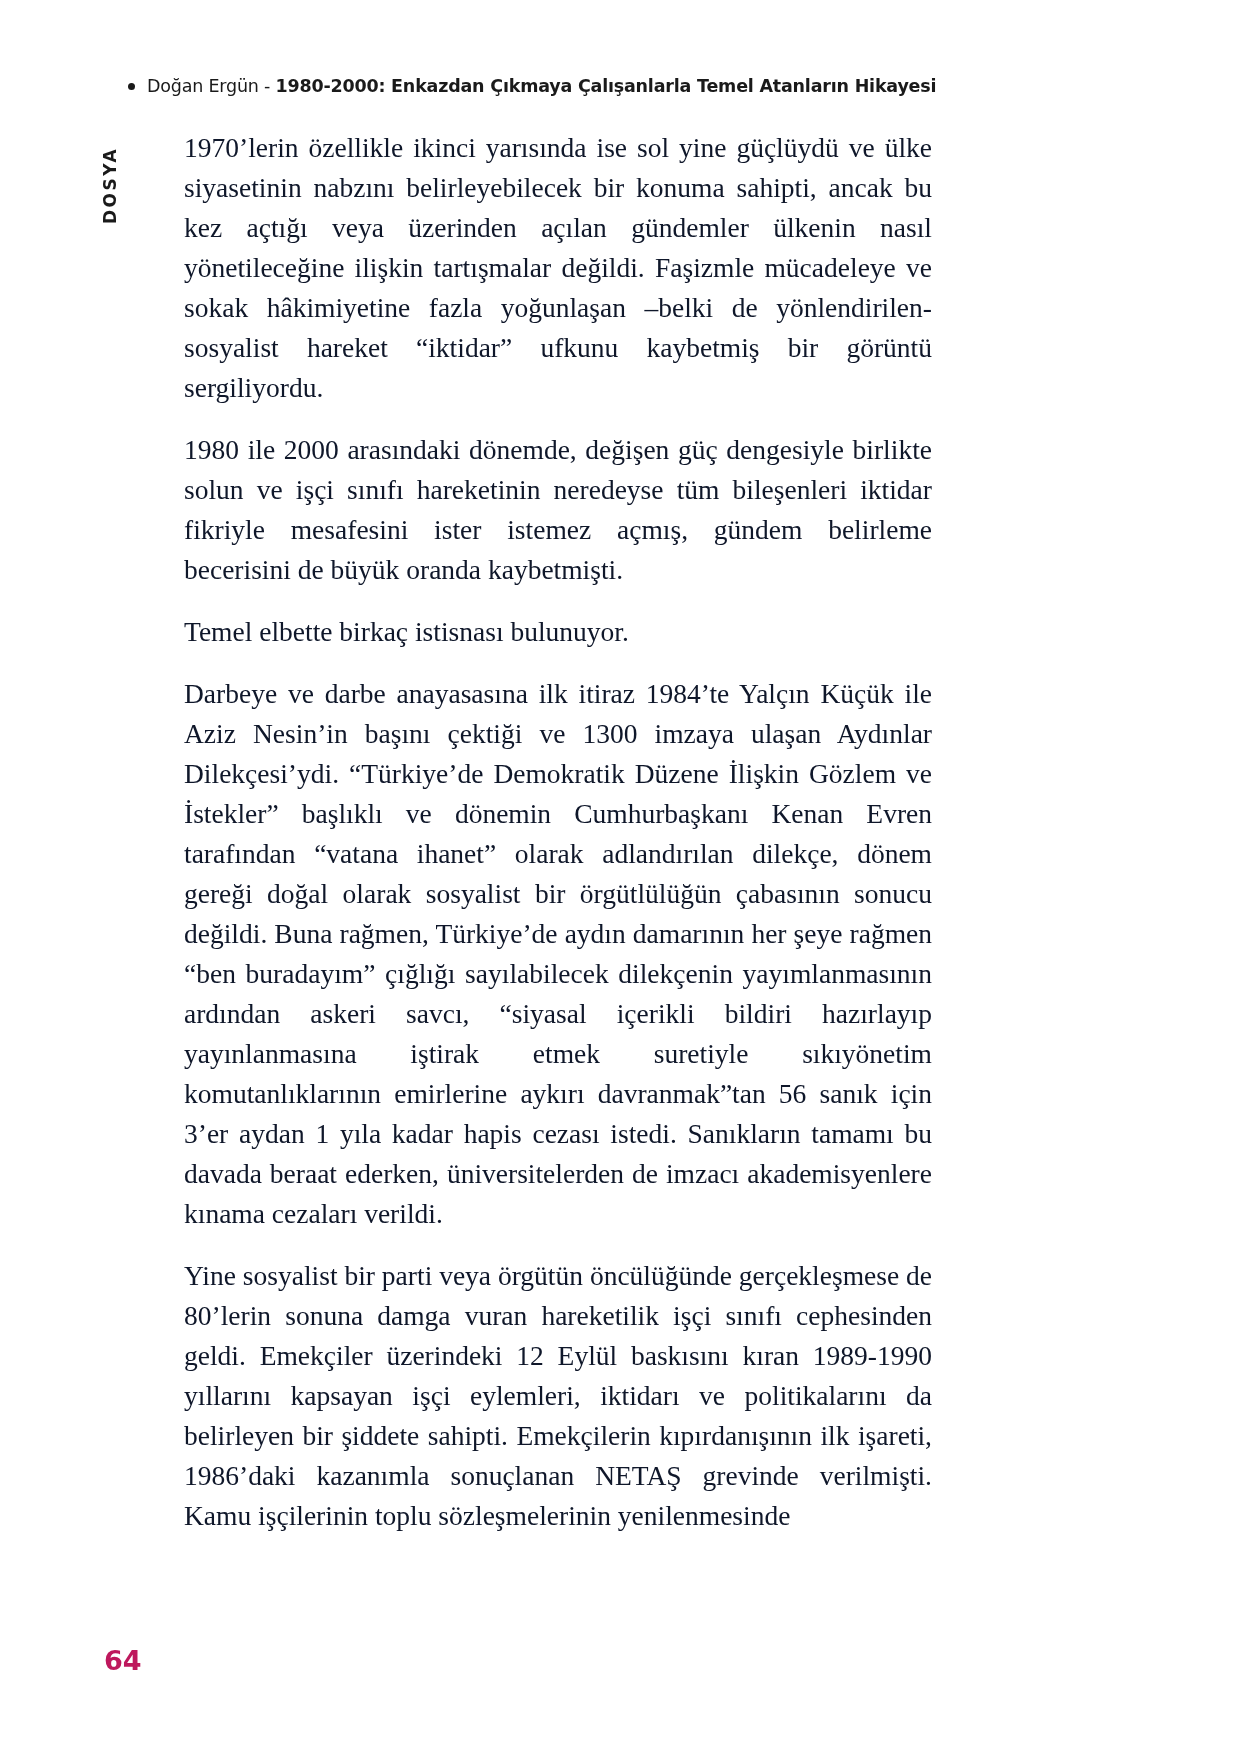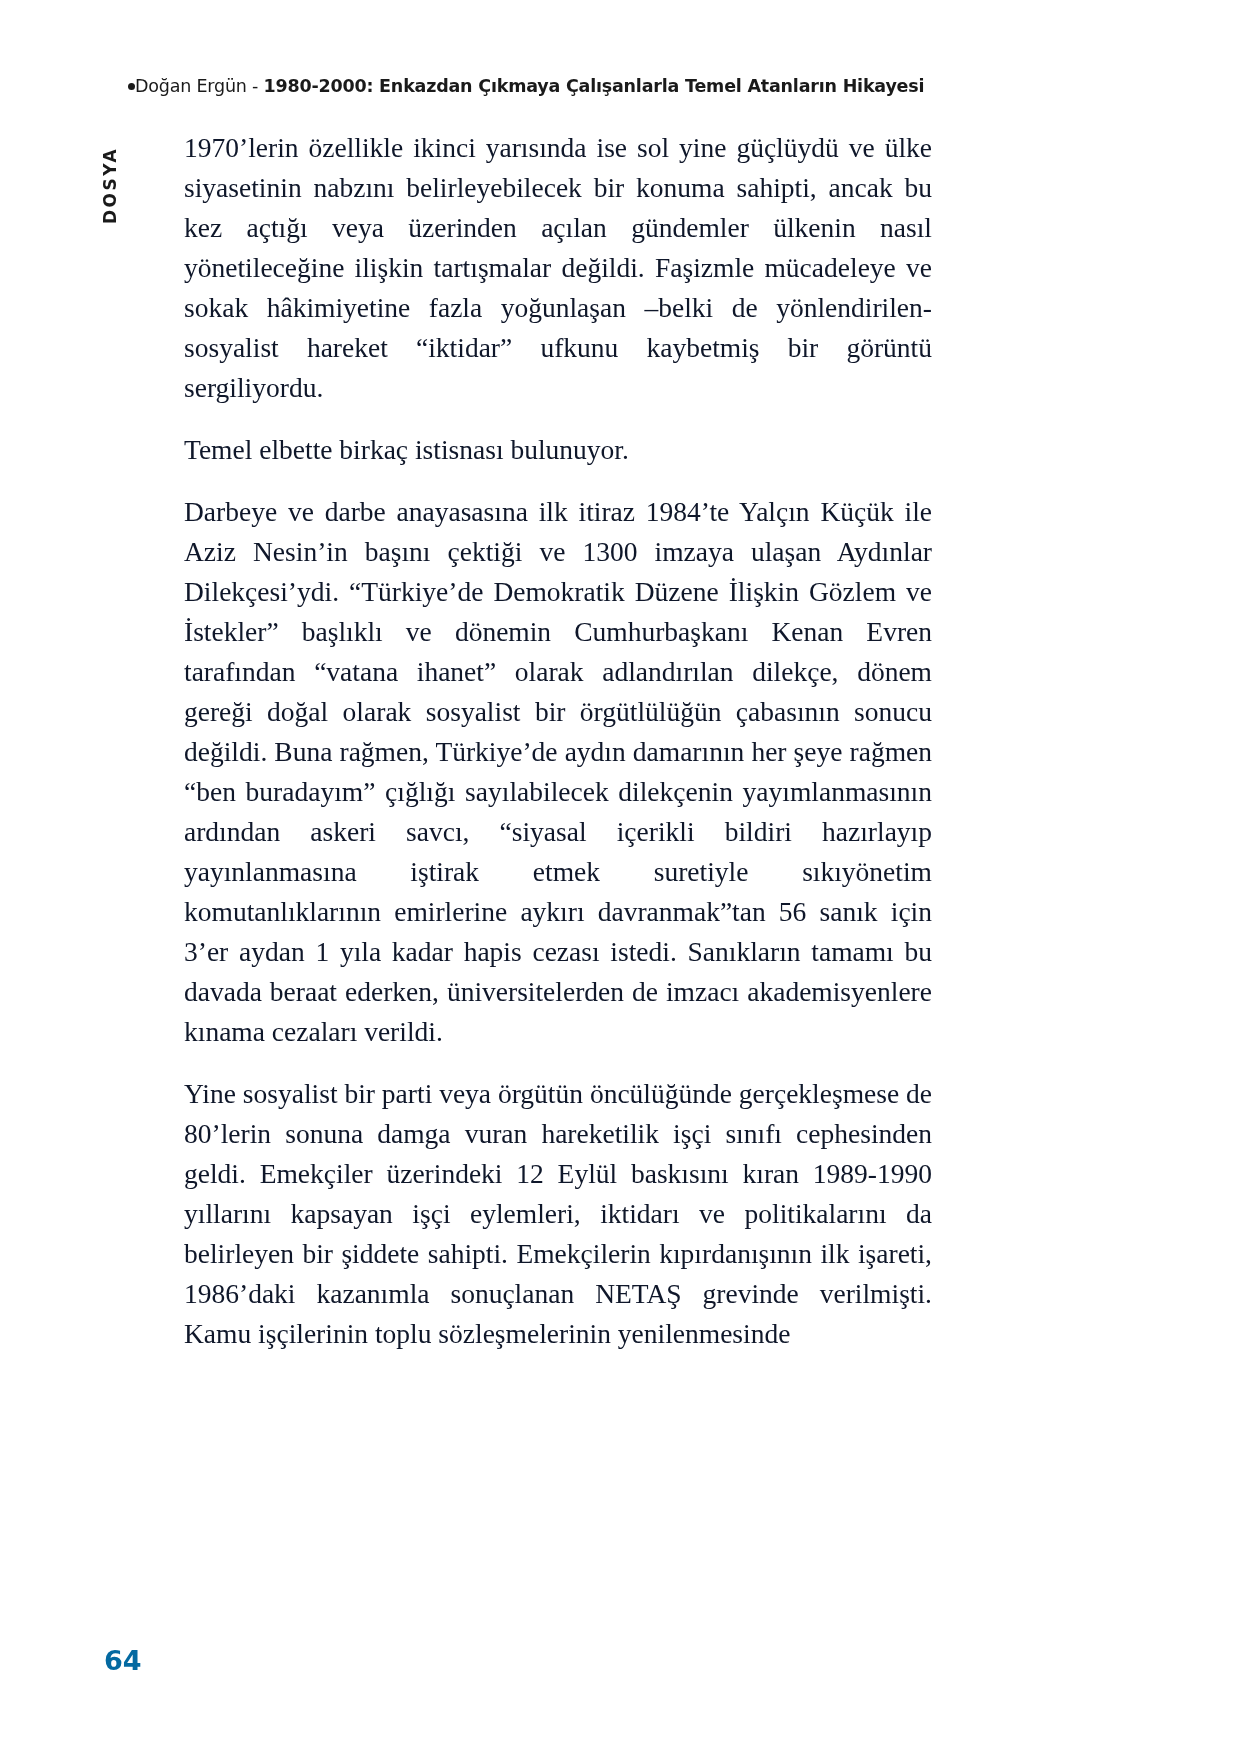--- a/index.html
+++ b/index.html
@@ -21,20 +21,21 @@
     inset: 0;
   }
 
   
   .running-head {
     position: absolute;
     left: 128px;
     top: 76px;
     display: flex;
     align-items: center;
+    gap: 12px;
     white-space: nowrap;
   }
   .bullet-dot {
     width: 7px;
     height: 7px;
     border-radius: 50%;
     background: #1a1a1a;
     display: inline-block;
     flex: none;
   }
@@ -95,39 +96,40 @@
   }
 
   
   .folio {
     position: absolute;
     left: 104px;
     bottom: 78px;
     font-family: "DejaVu Sans", sans-serif;
     font-weight: 700;
     font-size: 27px;
-    color: #0369a1;
+    color: #be185d;
   }
 </style>
 </head>
 <body>
 
 <div class="page">
 
   <div class="running-head">
     <span class="bullet-dot"></span>
     <span class="rh-text"><span class="rh-author">Doğan Ergün - </span><span class="rh-title">1980-2000: Enkazdan Çıkmaya Çalışanlarla Temel Atanların Hikayesi</span></span>
   </div>
 
   <div class="section-label">
     <span>DOSYA</span>
   </div>
 
   <div class="content">
     <p>1970’lerin özellikle ikinci yarısında ise sol yine güçlüydü ve ülke siyasetinin nabzını belirleyebilecek bir konuma sahipti, ancak bu kez açtığı veya üzerinden açılan gündemler ülkenin nasıl yönetileceğine ilişkin tartışmalar değildi. Faşizmle mücadeleye ve sokak hâkimiyetine fazla yoğunlaşan –belki de yönlendirilen- sosyalist hareket “iktidar” ufkunu kaybetmiş bir görüntü sergiliyordu.</p>
+    <p>1980 ile 2000 arasındaki dönemde, değişen güç dengesiyle birlikte solun ve işçi sınıfı hareketinin neredeyse tüm bileşenleri iktidar fikriyle mesafesini ister istemez açmış, gündem belirleme becerisini de büyük oranda kaybetmişti.</p>
     <p>Temel elbette birkaç istisnası bulunuyor.</p>
     <p>Darbeye ve darbe anayasasına ilk itiraz 1984’te Yalçın Küçük ile Aziz Nesin’in başını çektiği ve 1300 imzaya ulaşan Aydınlar Dilekçesi’ydi. “Türkiye’de Demokratik Düzene İlişkin Gözlem ve İstekler” başlıklı ve dönemin Cumhurbaşkanı Kenan Evren tarafından “vatana ihanet” olarak adlandırılan dilekçe, dönem gereği doğal olarak sosyalist bir örgütlülüğün çabasının sonucu değildi. Buna rağmen, Türkiye’de aydın damarının her şeye rağmen “ben buradayım” çığlığı sayılabilecek dilekçenin yayımlanmasının ardından askeri savcı, “siyasal içerikli bildiri hazırlayıp yayınlanmasına iştirak etmek suretiyle sıkıyönetim komutanlıklarının emirlerine aykırı davranmak”tan 56 sanık için 3’er aydan 1 yıla kadar hapis cezası istedi. Sanıkların tamamı bu davada beraat ederken, üniversitelerden de imzacı akademisyenlere kınama cezaları verildi.</p>
     <p>Yine sosyalist bir parti veya örgütün öncülüğünde gerçekleşmese de 80’lerin sonuna damga vuran hareketilik işçi sınıfı cephesinden geldi. Emekçiler üzerindeki 12 Eylül baskısını kıran 1989-1990 yıllarını kapsayan işçi eylemleri, iktidarı ve politikalarını da belirleyen bir şiddete sahipti. Emekçilerin kıpırdanışının ilk işareti, 1986’daki kazanımla sonuçlanan NETAŞ grevinde verilmişti. Kamu işçilerinin toplu sözleşmelerinin yenilenmesinde</p>
   </div>
 
   <div class="folio">64</div>
 
 </div>
 
 </body></html>

